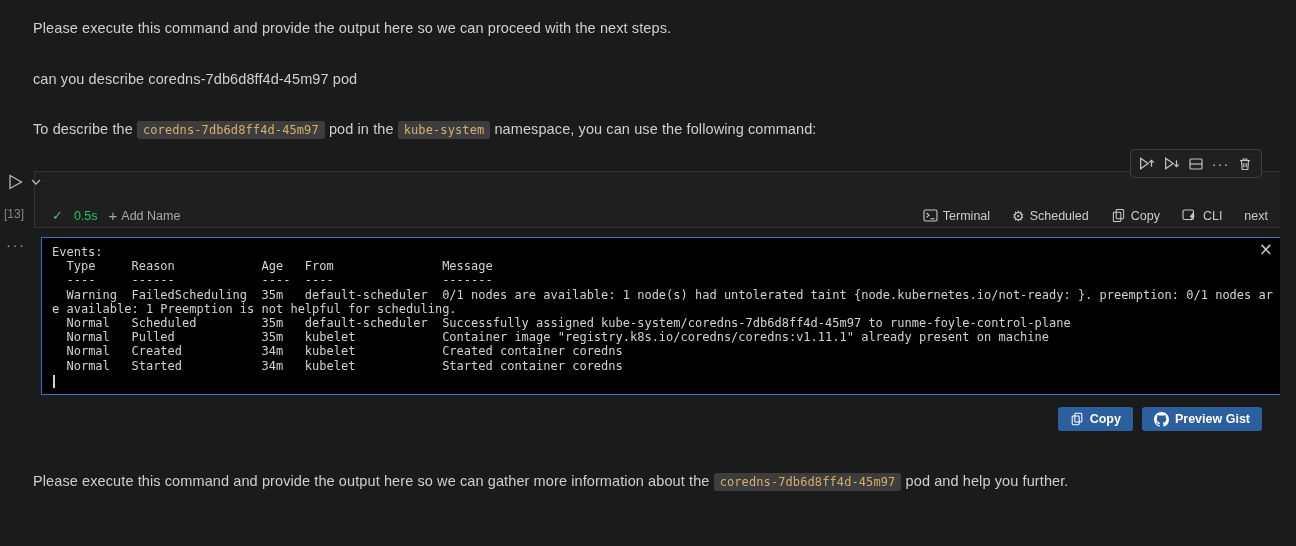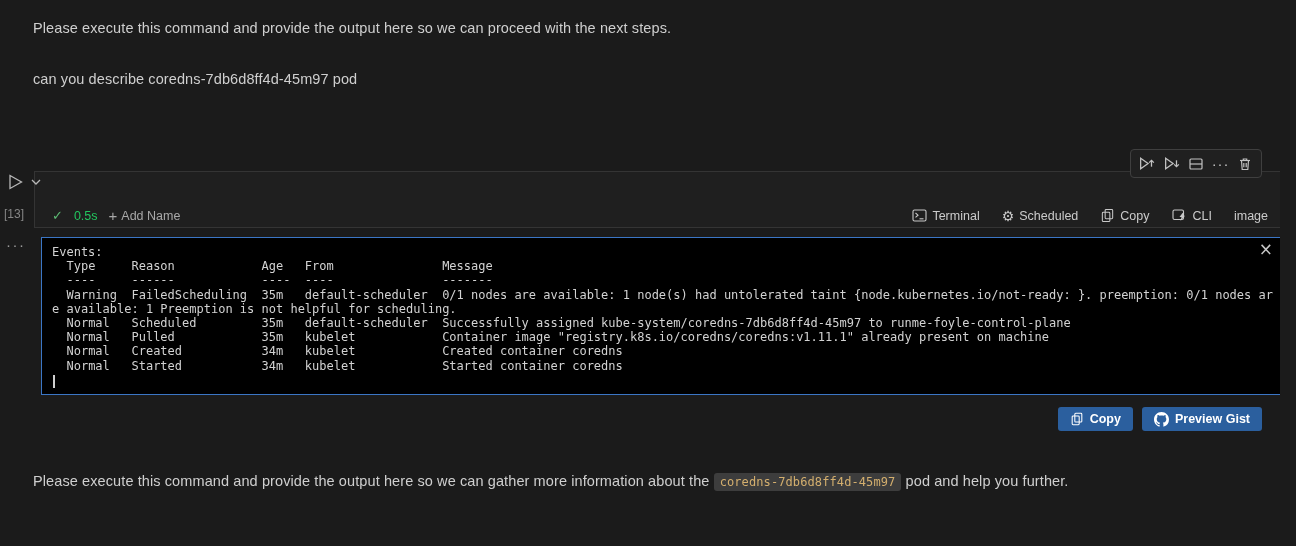--- a/index.html
+++ b/index.html
@@ -84,20 +84,21 @@
   .btn svg.stroke-ic { stroke:#ffffff; fill:none; stroke-width:1.2; }
   .btn svg.fill-ic { fill:#ffffff; }
 </style>
 </head>
 <body>
 
 <div class="canvas">
 
   <p class="md" style="top:19px;">Please execute this command and provide the output here so we can proceed with the next steps.</p>
   <p class="md" style="top:70px;">can you describe coredns-7db6d8ff4d-45m97 pod</p>
+  <p class="md" style="top:120px;"><span>To describe the </span><code class="pill">coredns-7db6d8ff4d-45m97</code><span> pod in the </span><code class="pill">kube-system</code><span> namespace, you can use the following command:</span></p>
 
   <div class="cell-toolbar">
     <button class="tbtn">
       <svg width="17" height="17" viewBox="0 0 16 16">
           <path d="M2.5 3 L9.5 8 L2.5 13 Z"></path>
           <path d="M12.7 11 V5.3"></path>
           <path d="M10.5 7.2 L12.7 5 L14.9 7.2"></path>
         </svg>
     </button>
     <button class="tbtn">
@@ -168,21 +169,21 @@
         <span>Copy</span>
       </span>
       <span class="sitem">
         <svg width="16" height="15" viewBox="0 0 16 15">
             <rect x="1" y="2" width="10.5" height="9.5" rx="1.5"></rect>
             <path d="M10.5 5 L7.5 9 H9.5 L8.5 13 L13 7.8 H10.8 L12.2 5 Z" fill="#c8c8c8" stroke="none"></path>
           </svg>
         <span>CLI</span>
       </span>
       <span class="sitem">
-          <span>image</span>
+          <span>next</span>
         </span>
     </div>
   </div>
 
   <div class="out-ellipsis">···</div>
   <div class="output">
     <pre class="term">Events:
   Type     Reason            Age   From               Message
   ----     ------            ----  ----               -------
   Warning  FailedScheduling  35m   default-scheduler  0/1 nodes are available: 1 node(s) had untolerated taint {node.kubernetes.io/not-ready: }. preemption: 0/1 nodes are available: 1 Preemption is not helpful for scheduling.

